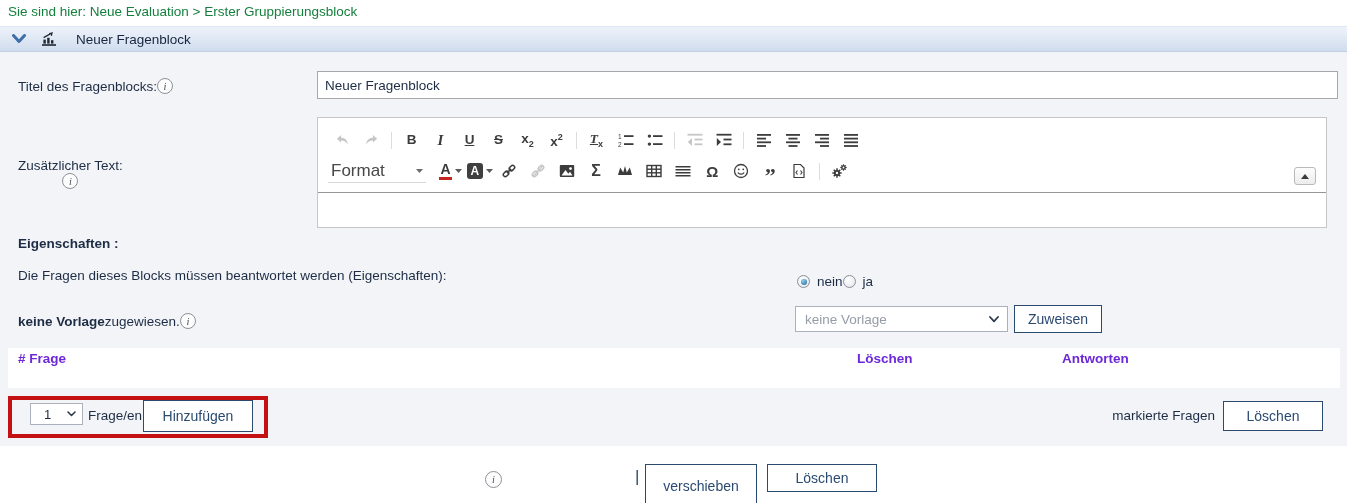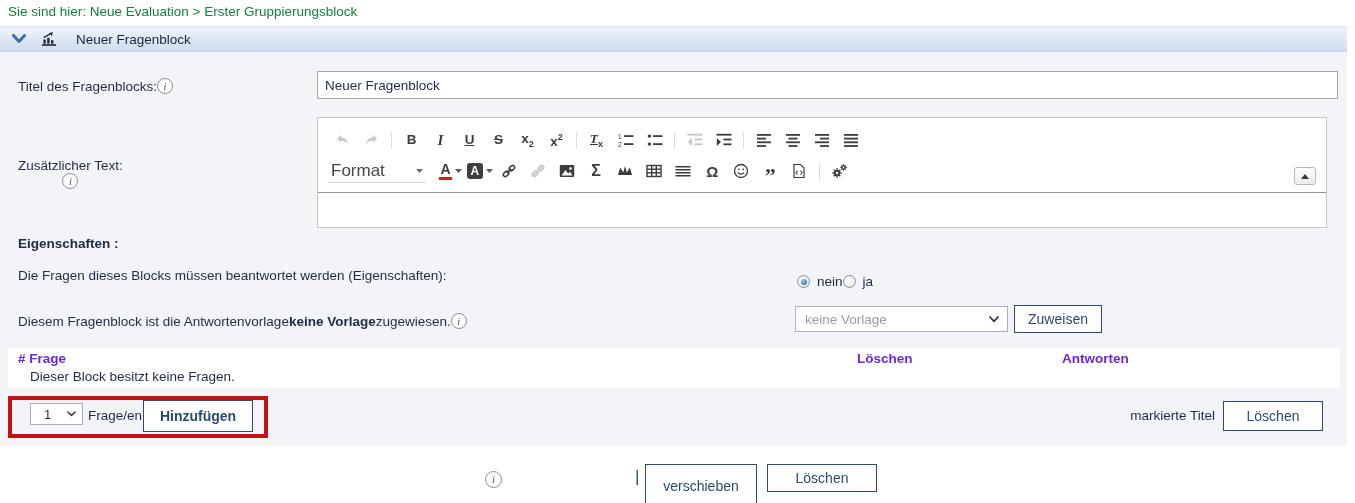--- a/index.html
+++ b/index.html
@@ -342,54 +342,52 @@
       <span class="radio selected"></span>
       <span>nein</span>
     </label>
     <label class="radio-row">
       <span class="radio"></span>
       <span>ja</span>
     </label>
   </div>
 
   <div class="abs label" style="left:18px;top:313px;">
-    <span>Diesem Fragenblock ist die Antwortenvorlage</span>
     <span class="bold">keine Vorlage</span>
     <span>zugewiesen.</span>
     <span class="info-icon">i</span>
   </div>
   <div class="abs fake-select" style="left:795px;top:306px;width:213px;height:26px;">
     <span class="fs-val placeholder">keine Vorlage</span>
     <span class="fs-chev">
       <svg width="10" height="7" viewBox="0 0 10 7">
           <path d="M1 1 L5 5.3 L9 1" fill="none" stroke="#2e3c4e" stroke-width="1.8" stroke-linecap="round" stroke-linejoin="round"></path>
         </svg>
     </span>
   </div>
   <div class="abs btn" style="left:1014px;top:305px;width:88px;height:28px;">Zuweisen</div>
 
   <div class="abs white-band"></div>
   <div class="abs th" style="left:18px;top:351px;"># Frage</div>
   <div class="abs th" style="left:857px;top:351px;">Löschen</div>
   <div class="abs th" style="left:1062px;top:351px;">Antworten</div>
-  <div class="abs label" style="left:30px;top:369px;">Dieser Block besitzt keine Fragen.</div>
 
   <div class="abs fake-select" style="left:30px;top:403px;width:53px;height:22px;font-size:13px;">
     <span class="fs-val" style="padding-left:13px;">1</span>
     <span class="fs-chev" style="margin-right:6px;">
       <svg width="9" height="6" viewBox="0 0 9 6">
           <path d="M1 1 L4.5 4.5 L8 1" fill="none" stroke="#2e3c4e" stroke-width="1.6" stroke-linecap="round" stroke-linejoin="round"></path>
         </svg>
     </span>
   </div>
   <div class="abs label" style="left:88px;top:408px;">Frage/en</div>
-  <div class="abs btn" style="left:143px;top:400px;width:110px;height:32px;font-weight:bold;">Hinzufügen</div>
+  <div class="abs btn" style="left:143px;top:400px;width:110px;height:32px;">Hinzufügen</div>
   <div class="abs annotation"></div>
 
-  <div class="abs label" style="left:1060px;top:408px;width:155px;justify-content:flex-end;">markierte Titel</div>
+  <div class="abs label" style="left:1060px;top:408px;width:155px;justify-content:flex-end;">markierte Fragen</div>
   <div class="abs btn" style="left:1223px;top:401px;width:100px;height:30px;">Löschen</div>
 
   <span class="abs info-icon" style="left:485px;top:471px;width:15px;height:15px;">i</span>
   <div class="abs footer-sep" style="left:635px;top:467px;">|</div>
   <div class="abs btn" style="left:645px;top:464px;width:112px;height:43px;">verschieben</div>
   <div class="abs btn" style="left:767px;top:464px;width:110px;height:28px;">Löschen</div>
 
 </div>
 
 </body></html>

